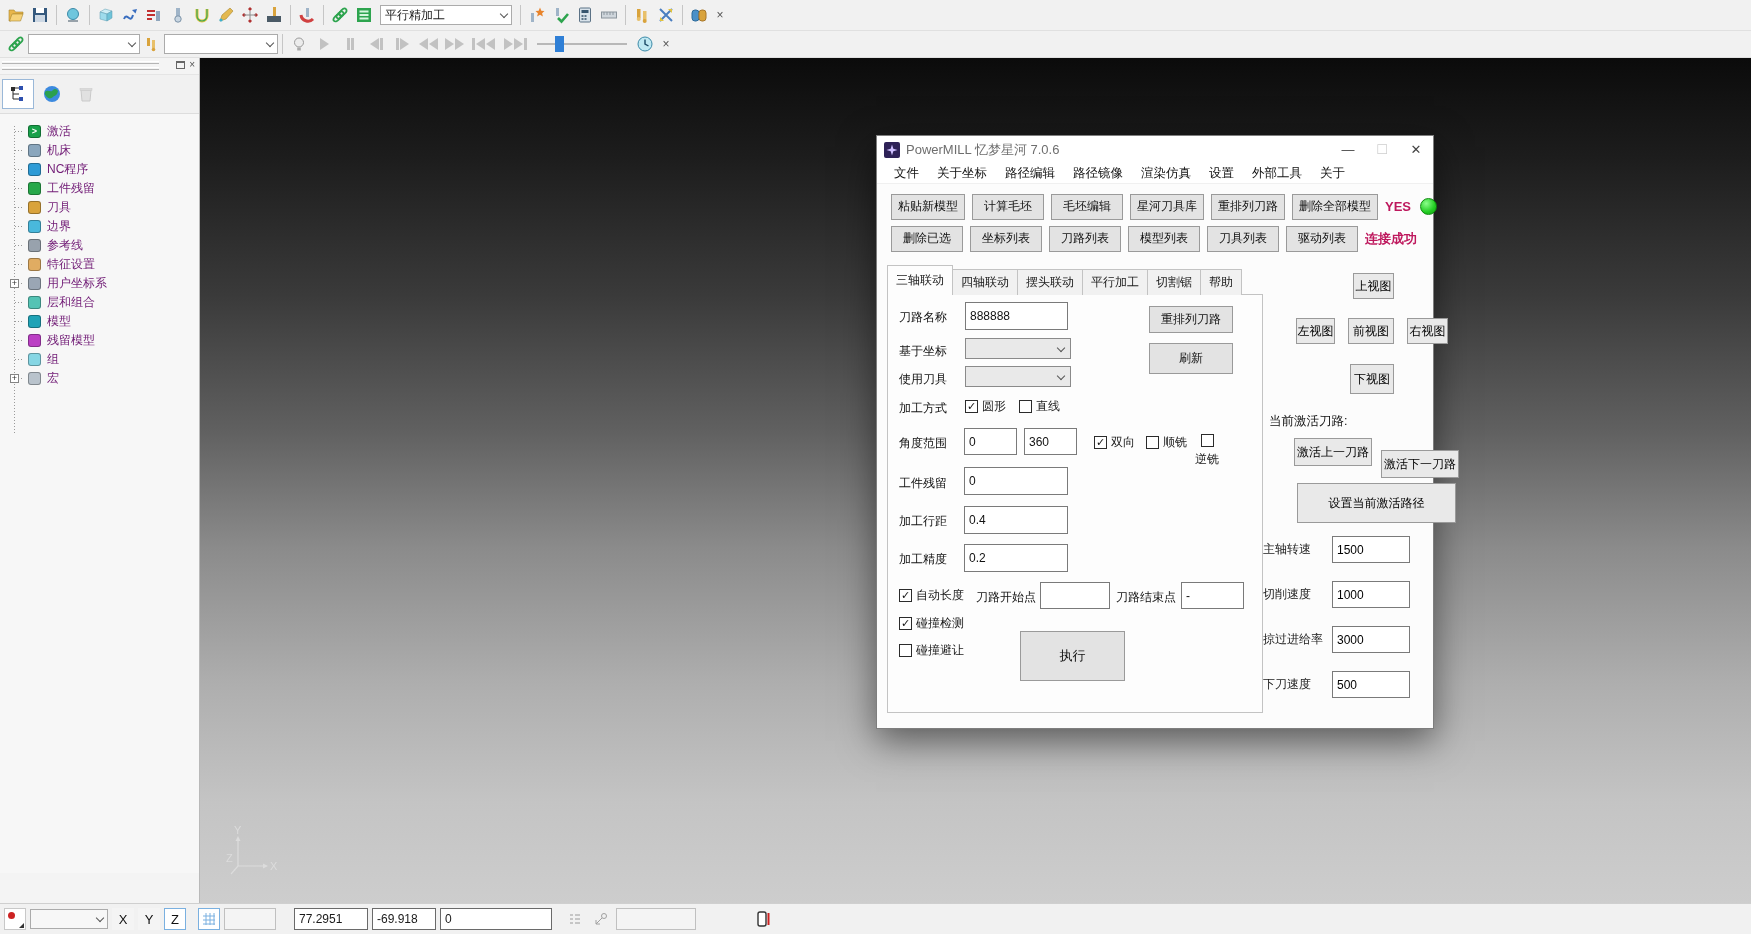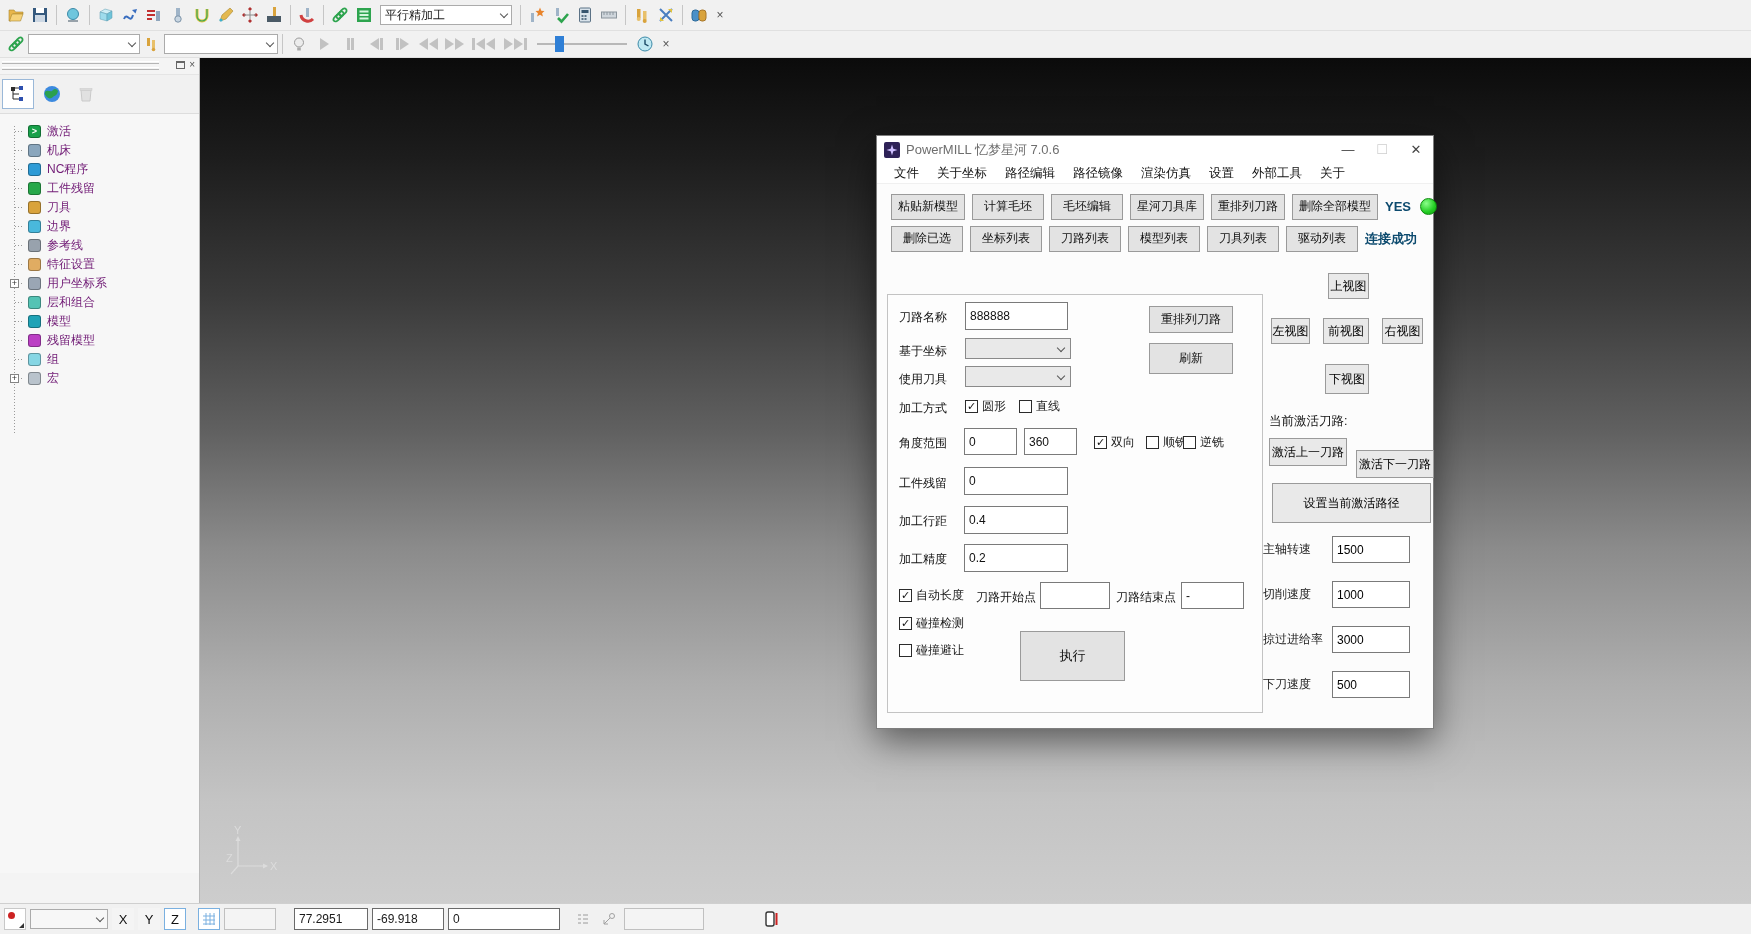--- a/index.html
+++ b/index.html
@@ -63,21 +63,21 @@
   #dlg-title { color:#6e6e6e; font-size:13px; margin-left:6px; white-space:nowrap; flex:1; }
   .winbtn { width:34px; height:27px; display:flex; align-items:center; justify-content:center; font-size:13px; color:#444; }
   .winbtn.dis { color:#cfcfcf; }
   #dlg-menubar { height:21px; background:#fff; display:flex; align-items:center; padding-left:8px; border-bottom:1px solid #f0f0f0;font-family:Liberation Serif, serif; }
   .menu-item { padding:0 9px; font-size:12.5px; color:#111; white-space:nowrap; }
   .btn { background:#e3e3e3; border:1px solid #9a9a9a; font-size:12px; color:#111; display:flex; align-items:center;
     justify-content:center; white-space:nowrap; }
   .act-row { position:absolute; left:14px; right:8px; height:27px; display:flex; gap:7px; align-items:center; }
   .act-row .btn { min-width:72px; height:26px; padding:0 6px; }
   #row1 { top:57px; } #row2 { top:89px; }
-  .magenta { color:#0c4a6e; font-weight:bold; font-size:13px; white-space:nowrap; }
+  .magenta { color:#be185d; font-weight:bold; font-size:13px; white-space:nowrap; }
   #led { width:17px; height:17px; border-radius:50%; background:radial-gradient(circle at 35% 30%,#8aff8a,#22cc22 60%,#14a014);
     border:1px solid #0c8a0c; margin-left:2px; flex:0 0 auto; }
 
   #tabstrip { position:absolute; left:10px; top:133px; display:flex; align-items:flex-end; height:26px; z-index:2; }
   .tab { padding:4px 8px 4px; background:#f1f1f1; border:1px solid #c3c3c3; border-bottom:none; font-size:12px;
     margin-right:-1px; white-space:nowrap; }
   .tab.on { background:#fdfdfd; padding-top:6px; padding-bottom:6px; position:relative; z-index:3; }
   #tabpanel { position:absolute; left:10px; top:158px; width:376px; height:419px; background:#fdfdfd; border:1px solid #c3c3c3; }
 
   .fl { position:absolute; font-size:12px; color:#111; white-space:nowrap; }
@@ -85,21 +85,21 @@
     font-family:"Liberation Sans","DejaVu Sans",sans-serif; color:#111; }
   .fcombo { position:absolute; border:1px solid #8a8a8a; background:#e9e9e9; display:flex; align-items:center;
     justify-content:flex-end; padding-right:6px; }
   .cbrow { position:absolute; display:flex; align-items:center; gap:4px; font-size:12px; white-space:nowrap; }
   .cb { width:13px; height:13px; border:1px solid #2b2b2b; background:#fff; display:flex; align-items:center;
     justify-content:center; flex:0 0 auto; }
   .cb .t { visibility:hidden; font-size:11px; line-height:1; color:#111; }
   .cb.on .t { visibility:visible; }
 
   .vbtn { position:absolute; background:#e9e9e9; border:1px solid #9a9a9a; font-size:12px; display:flex;
-    align-items:center; justify-content:center; white-space:nowrap; }
+    align-items:center; justify-content:center; white-space:nowrap;margin-left:25px; }
   #speeds { position:absolute; left:386px; top:400px; width:170px; }
   .sprow { display:flex; align-items:center; margin-bottom:18px; }
   .sprow .lbl { width:69px; font-size:12px; white-space:nowrap; }
   .sprow input { width:78px; height:27px; border:1px solid #7a7a7a; font-size:12px; padding:0 4px;
     font-family:"Liberation Sans","DejaVu Sans",sans-serif; }
 
   
   #statusbar { height:31px; background:#f1f1f1; border-top:1px solid #cfcfcf; display:flex; align-items:center; padding:0 4px; gap:4px; }
   .sb-box { height:22px; border:1px solid #9a9a9a; background:#fff; display:flex; align-items:center; padding:0 4px; font-size:12px; }
   .axbtn { width:22px; height:22px; display:flex; align-items:center; justify-content:center; background:#f4f4f4;
@@ -558,20 +558,29 @@
       <button class="btn">删除已选</button>
           <button class="btn">坐标列表</button>
           <button class="btn">刀路列表</button>
           <button class="btn">模型列表</button>
           <button class="btn">刀具列表</button>
           <button class="btn">驱动列表</button>
         </span>
       <span class="magenta">连接成功</span>
     </div>
 
+    <div id="tabstrip">
+
+    <span class="tab on">三轴联动</span>
+        <span class="tab">四轴联动</span>
+        <span class="tab">摆头联动</span>
+        <span class="tab">平行加工</span>
+        <span class="tab">切割锯</span>
+        <span class="tab">帮助</span>
+      </div>
 
     <div id="tabpanel">
       <span class="fl" style="left:11px;top:14px;">刀路名称</span>
       <input class="fin" style="left: 77px; top: 7px; width: 103px; height: 28px;" value="888888">
 
       <span class="fl" style="left:11px;top:48px;">基于坐标</span>
       <div class="fcombo" style="left:77px;top:43px;width:106px;height:21px;">
           <span class="chev"></span>
         </div>
 
@@ -602,21 +611,21 @@
             <span class="t">✓</span>
           </span>
         <span>双向</span>
       </span>
       <span class="cbrow" style="left:258px;top:139px;">
         <span class="cb">
             <span class="t">✓</span>
           </span>
         <span>顺铣</span>
       </span>
-      <span class="cbrow" style="left:295px;top:139px;">
+      <span class="cbrow" style="left:307px;top:139px;flex-direction:column;">
         <span class="cb">
             <span class="t">✓</span>
           </span>
         <span>逆铣</span>
       </span>
 
       <span class="fl" style="left:11px;top:180px;">工件残留</span>
       <input class="fin" style="left: 76px; top: 172px; width: 104px; height: 28px;" value="0">
 
       <span class="fl" style="left:11px;top:218px;">加工行距</span>
@@ -702,21 +711,21 @@
     <span class="axbtn">X</span>
     <span class="axbtn">Y</span>
     <span class="axbtn on">Z</span>
     <span class="axbtn on" style="margin-left:8px;">
       <svg width="14" height="14">
           <path d="M1 4h12M1 8h12M1 12h12M4 1v12M8 1v12M12 1v12" stroke="#7ab0e0" fill="none"></path>
         </svg>
     </span>
     <span class="sb-box" style="width:52px;background:#f4f4f4;border-color:#c0c0c0;"></span>
     <span class="sb-box" style="width:74px;margin-left:14px;border-color:#6a6a6a;text-align:right;">77.2951</span>
-    <span class="sb-box" style="width:72px;border-color:#6a6a6a;">-69.918</span>
+    <span class="sb-box" style="width:64px;border-color:#6a6a6a;">-69.918</span>
     <span class="sb-box" style="width:112px;border-color:#6a6a6a;">0</span>
     <span class="sb-ico" style="margin-left:8px;">
       <svg width="14" height="14">
           <path d="M2 3h3M7 3h5M2 7h3M7 7h5M2 11h3M7 11h5" stroke="#9a9a9a"></path>
         </svg>
     </span>
     <span class="sb-ico">
       <svg width="16" height="16">
           <circle cx="11" cy="5" r="2.5" fill="none" stroke="#a0a0a0"></circle>
           <path d="M3 13l6-6M3 13h4M3 13V9" stroke="#a0a0a0" fill="none"></path>

